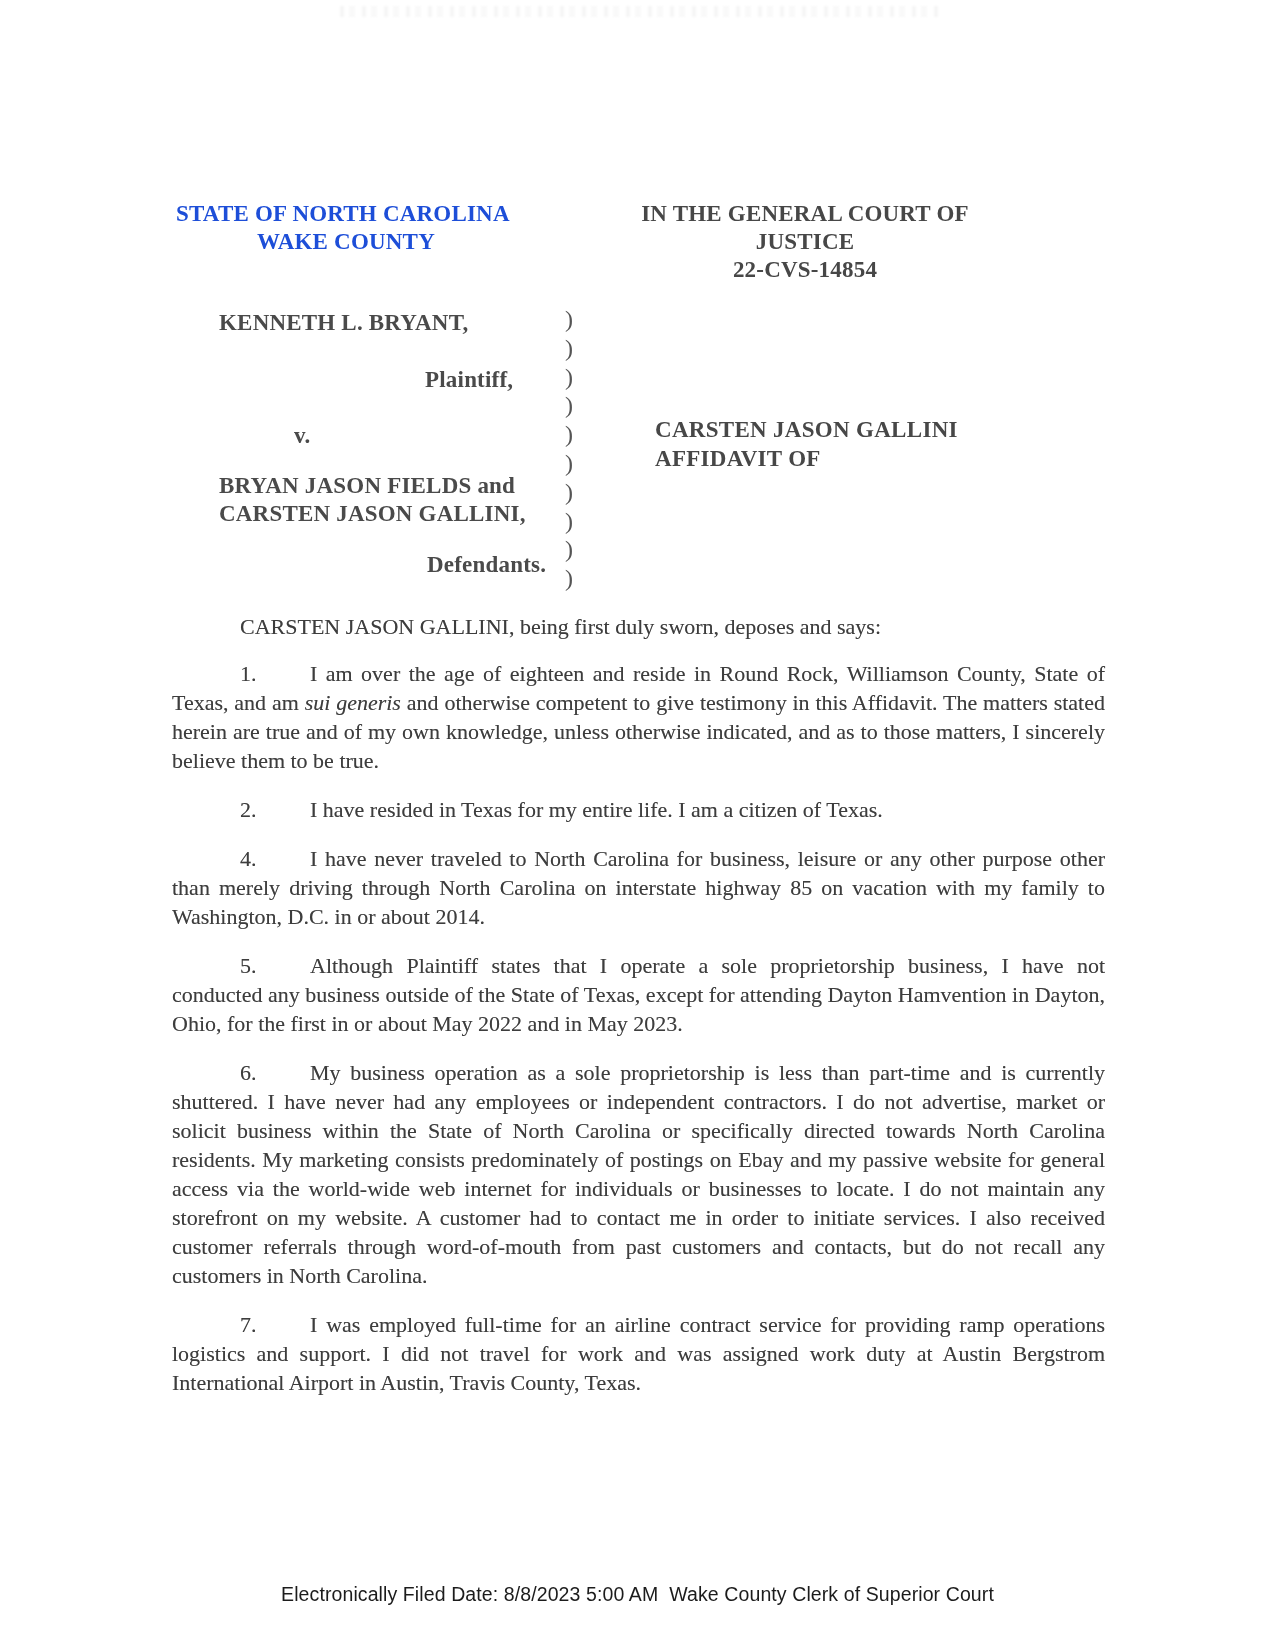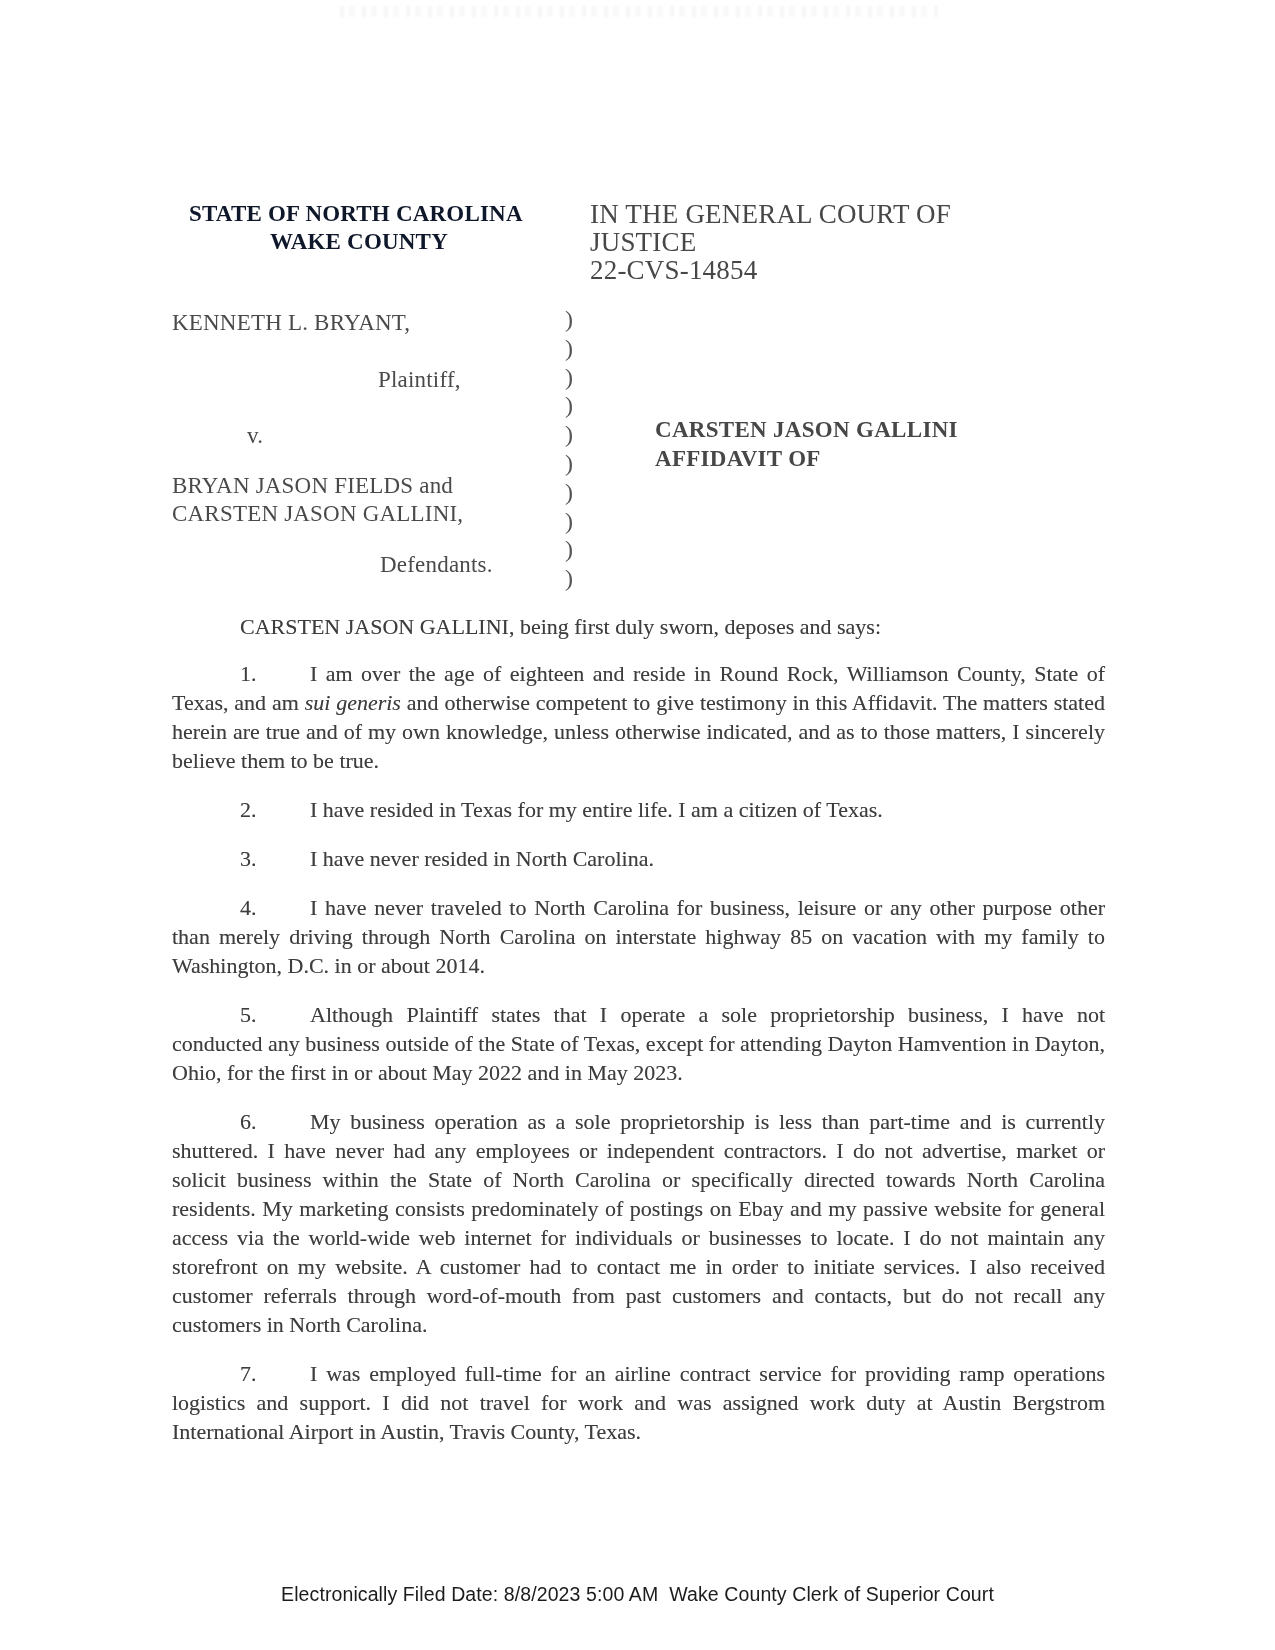--- a/index.html
+++ b/index.html
@@ -16,29 +16,29 @@
   .scan-artifact{
     position:absolute;top:6px;left:340px;width:600px;height:11px;
     background:repeating-linear-gradient(90deg,
       rgba(90,90,90,.10) 0 4px, rgba(0,0,0,0) 4px 9px,
       rgba(90,90,90,.07) 9px 15px, rgba(0,0,0,0) 15px 22px);
     filter:blur(1.2px);
     opacity:.55;
   }
   
   .court-header{position:absolute;top:200px;left:172px;right:170px;}
-  .hdr-left{position:absolute;left:17px;top:0;width:340px;text-align:center;
-    font-weight:bold;font-size:23px;line-height:28px;color:#0f172a;letter-spacing:.2px;}
+  .hdr-left{position:absolute;left:4px;top:0;width:340px;text-align:center;
+    font-weight:bold;font-size:23px;line-height:28px;color:#1d4ed8;letter-spacing:.2px;}
   .hdr-left .l1{text-align:left;}
-  .hdr-right{position:absolute;left:418px;top:0;width:430px;
-    font-weight:normal;font-size:27px;line-height:28px;color:#474747;letter-spacing:.2px;}
+  .hdr-right{position:absolute;left:418px;top:0;width:430px;text-align:center;
+    font-weight:bold;font-size:23px;line-height:28px;color:#474747;letter-spacing:.2px;}
   
   .caption{position:absolute;top:305px;left:172px;width:933px;height:295px;
     font-size:23px;color:#4a4a4a;}
-  .cap-line{position:absolute;font-weight:normal;letter-spacing:.2px;white-space:nowrap;}
+  .cap-line{position:absolute;font-weight:bold;letter-spacing:.2px;white-space:nowrap;margin-left:47px;}
   .cap-plaintiff-name{top:5px;left:0;}
   .cap-plaintiff-label{top:62px;left:206px;}
   .cap-versus{top:118px;left:75px;}
   .cap-def1{top:168px;left:0;}
   .cap-def2{top:196px;left:0;}
   .cap-def-label{top:247px;left:208px;}
   .paren-col{position:absolute;left:393px;top:0;width:20px;
     font-size:24px;line-height:28.8px;font-weight:normal;color:#555;
     display:flex;flex-direction:column;}
   .affidavit-title{position:absolute;left:483px;top:110px;
@@ -103,21 +103,20 @@
     </div>
   </div>
 
   <div class="body-text">
     <p class="opening">CARSTEN JASON GALLINI, being first duly sworn, deposes and says:</p>
 
     <p class="para"><span class="pnum">1.</span><span>I am over the age of eighteen and reside in Round Rock, Williamson County, State of Texas, and am </span><span class="italic">sui generis</span><span> and otherwise competent to give testimony in this Affidavit.  The matters stated herein are true and of my own knowledge, unless otherwise indicated, and as to those matters, I sincerely believe them to be true.</span></p>
 
     <p class="para"><span class="pnum">2.</span><span>I have resided in Texas for my entire life. I am a citizen of Texas.</span></p>
 
-    <p class="para"><span class="pnum">3.</span><span>I have never resided in North Carolina.</span></p>
 
     <p class="para"><span class="pnum">4.</span><span>I have never traveled to North Carolina for business, leisure or any other purpose other than merely driving through North Carolina on interstate highway 85 on vacation with my family to Washington, D.C. in or about 2014.</span></p>
 
     <p class="para"><span class="pnum">5.</span><span>Although Plaintiff states that I operate a sole proprietorship business, I have not conducted any business outside of the State of Texas, except for attending Dayton Hamvention in Dayton, Ohio, for the first in or about May 2022 and in May 2023.</span></p>
 
     <p class="para"><span class="pnum">6.</span><span>My business operation as a sole proprietorship is less than part-time and is currently shuttered.  I have never had any employees or independent contractors.  I do not advertise, market or solicit business within the State of North Carolina or specifically directed towards North Carolina residents.  My marketing consists predominately of postings on Ebay and my passive website for general access via the world-wide web internet for individuals or businesses to locate.  I do not maintain any storefront on my website.  A customer had to contact me in order to initiate services. I also received customer referrals through word-of-mouth from past customers and contacts, but do not recall any customers in North Carolina.</span></p>
 
     <p class="para"><span class="pnum">7.</span><span>I was employed full-time for an airline contract service for providing ramp operations logistics and support.  I did not travel for work and was assigned work duty at Austin Bergstrom International Airport in Austin, Travis County, Texas.</span></p>
   </div>
 

